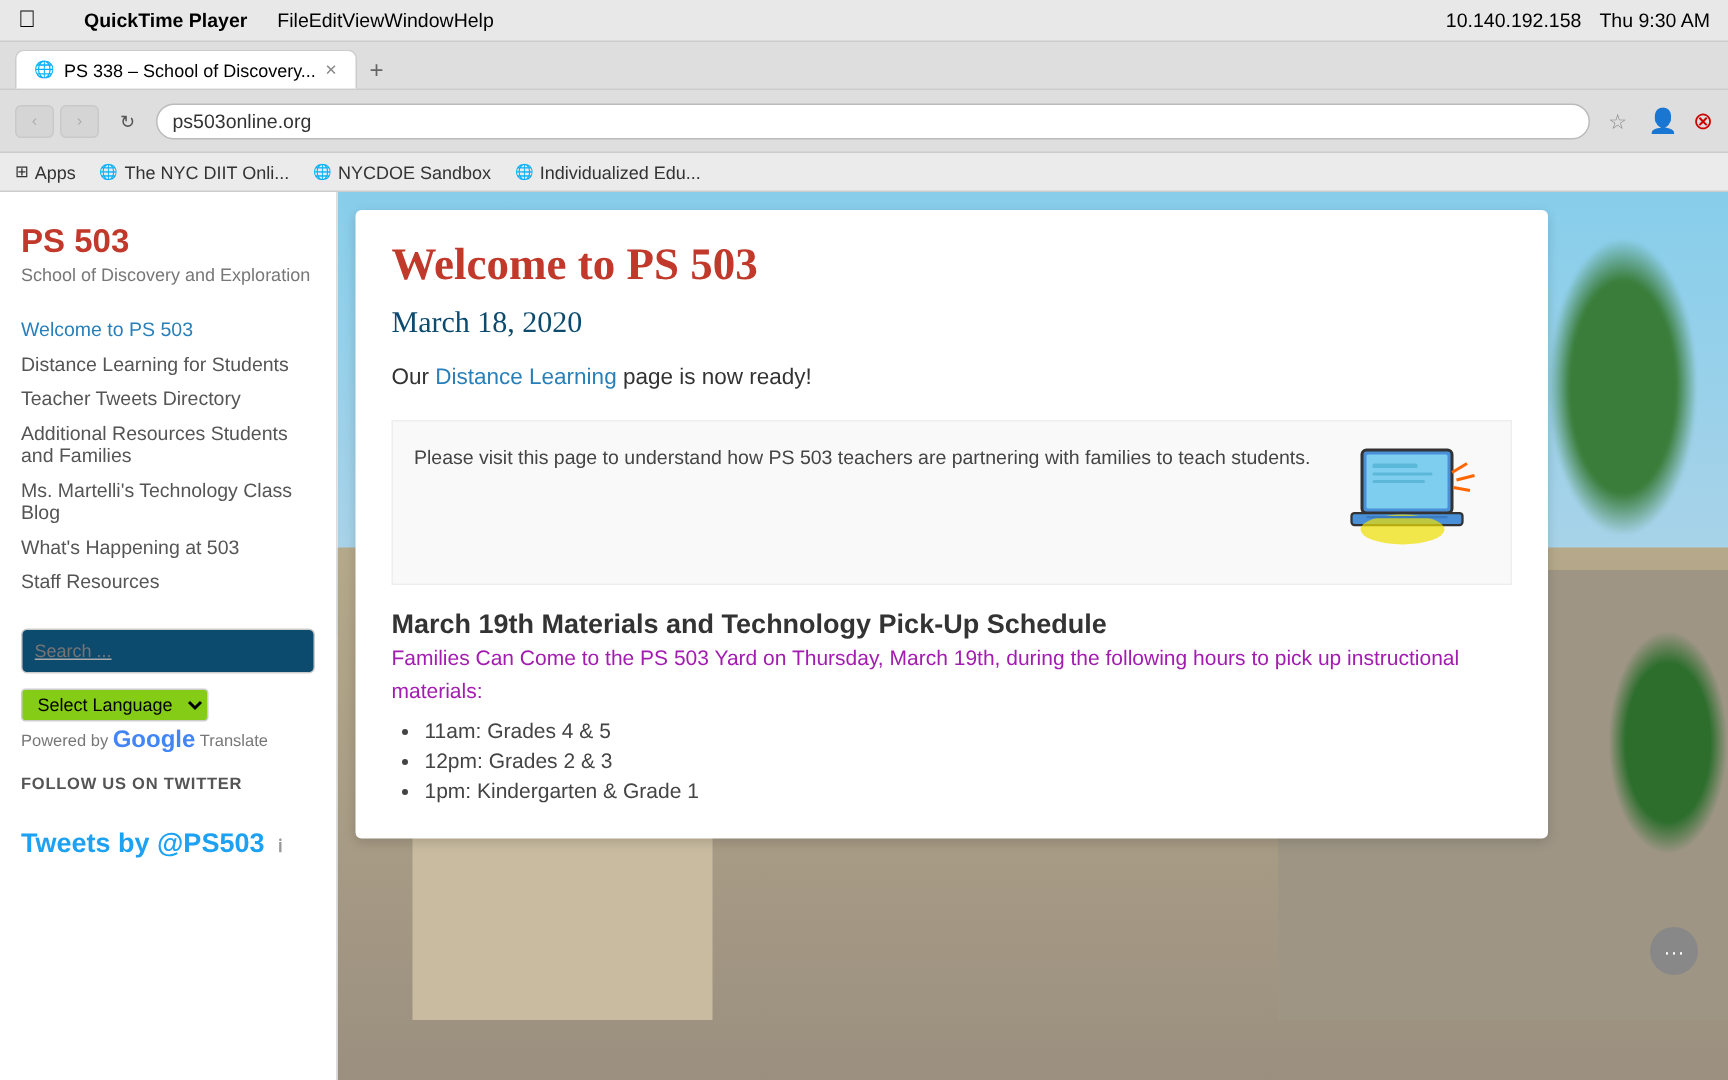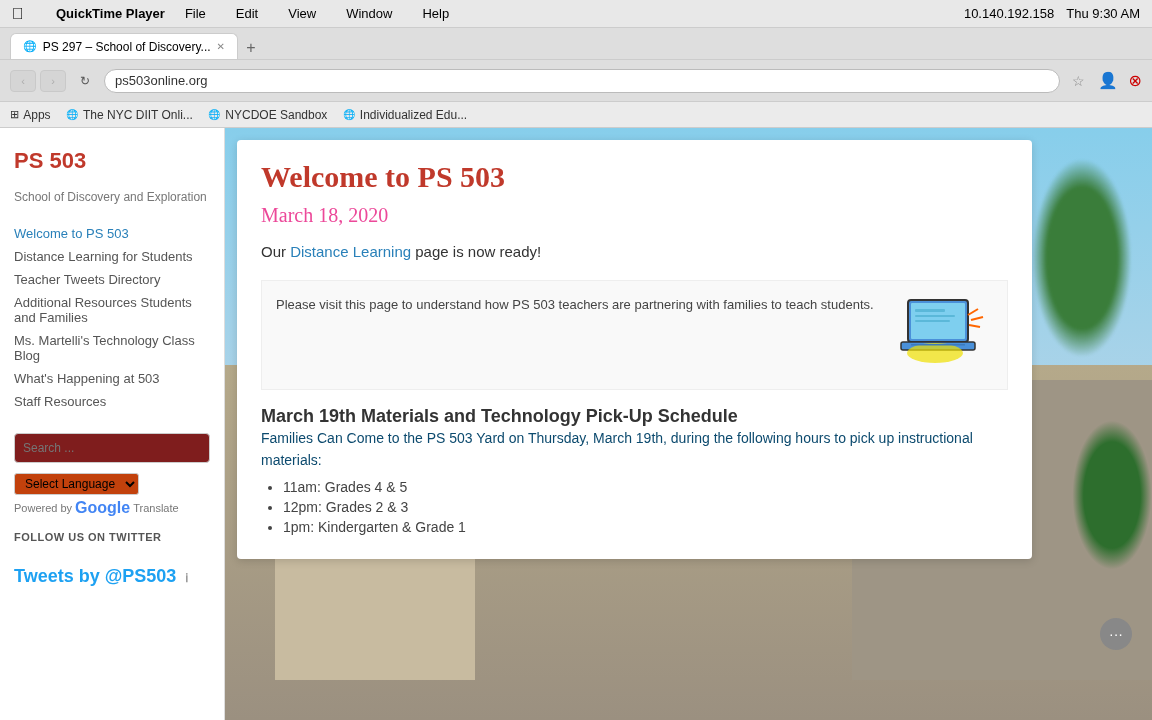--- a/index.html
+++ b/index.html
@@ -2,21 +2,21 @@
 <html><head>
   <meta charset="utf-8">
   <style>
     * { margin: 0; padding: 0; box-sizing: border-box; }
     body { font-family: -apple-system, BlinkMacSystemFont, 'Helvetica Neue', Arial, sans-serif; font-size: 14px; background: #f0f0f0; width: 1152px; height: 720px; overflow: hidden; }
 
     
     .mac-bar { background: #e8e8e8; height: 28px; display: flex; align-items: center; padding: 0 12px; border-bottom: 1px solid #ccc; }
     .mac-bar .apple-icon { margin-right: 16px; font-size: 16px; }
     .mac-bar .app-name { font-weight: 600; font-size: 13px; margin-right: 20px; margin-left: 16px; }
-    .mac-bar .menu-items { display: flex; gap: 30px; font-size: 13px; }
+    .mac-bar .menu-items { display: flex; gap: 0; font-size: 13px; }
 
     
     .browser-bar { background: #dedede; height: 42px; display: flex; align-items: center; padding: 0 10px; gap: 8px; border-bottom: 1px solid #ccc; }
     .nav-buttons { display: flex; gap: 4px; align-items: center; }
     .nav-btn { width: 26px; height: 22px; background: #c8c8c8; border: 1px solid #aaa; border-radius: 4px; display: flex; align-items: center; justify-content: center; font-size: 11px; cursor: pointer; color: #666; }
     .nav-btn.disabled { opacity: 0.4; }
     .refresh-btn { width: 22px; height: 22px; display: flex; align-items: center; justify-content: center; font-size: 12px; color: #555; cursor: pointer; }
     .url-bar { flex: 1; height: 24px; background: white; border: 1px solid #bbb; border-radius: 12px; display: flex; align-items: center; padding: 0 10px; font-size: 13px; color: #333; }
     .bookmark-btn { font-size: 14px; color: #888; cursor: pointer; margin: 0 4px; }
     .tab-bar { background: #dedede; height: 32px; display: flex; align-items: flex-end; padding: 0 10px; gap: 2px; border-bottom: 1px solid #ccc; }
@@ -25,54 +25,54 @@
     .tab .close-x { font-size: 10px; color: #888; cursor: pointer; }
     .new-tab-btn { width: 22px; height: 22px; display: flex; align-items: center; justify-content: center; font-size: 16px; color: #666; cursor: pointer; }
     .bookmarks-bar { background: #ebebeb; height: 26px; display: flex; align-items: center; padding: 0 10px; gap: 16px; font-size: 12px; border-bottom: 1px solid #ccc; }
     .bookmark-item { display: flex; align-items: center; gap: 4px; cursor: pointer; color: #333; }
 
     
     .main-layout { display: flex; height: calc(720px - 28px - 42px - 32px - 26px); }
 
     
     .sidebar { width: 225px; background: white; border-right: 1px solid #ddd; padding: 20px 14px; overflow-y: auto; flex-shrink: 0; }
-    .site-title { color: #c0392b; font-size: 22px; font-weight: 700; margin-bottom: 16px; }
+    .site-title { color: #c0392b; font-size: 22px; font-weight: 700; margin-bottom: 2px; }
     .site-subtitle { color: #777; font-size: 12px; margin-bottom: 18px; }
     .nav-link { display: block; padding: 4px 0; font-size: 13px; color: #555; text-decoration: none; cursor: pointer; }
     .nav-link.active { color: #2980b9; }
     .nav-section { margin-bottom: 6px; }
-    .search-box { width: 100%; height: 30px; border: 1px solid #ccc; border-radius: 4px; padding: 0 8px; font-size: 12px; color: #aaa; margin: 14px 0 10px 0; background: #7f1d1d; }
+    .search-box { width: 100%; height: 30px; border: 1px solid #ccc; border-radius: 4px; padding: 0 8px; font-size: 12px; color: #aaa; margin: 14px 0 10px 0; background: #0c4a6e; text-decoration: underline; }
     .language-select { display: flex; align-items: center; gap: 4px; margin-bottom: 4px; }
-    .lang-select-btn { border: 1px solid #ccc; border-radius: 3px; padding: 2px 6px; font-size: 12px; background: #c2410c; cursor: pointer; }
+    .lang-select-btn { border: 1px solid #ccc; border-radius: 3px; padding: 2px 6px; font-size: 12px; background: #84cc16; cursor: pointer; }
     .google-translate { font-size: 11px; color: #777; display: flex; align-items: center; gap: 3px; margin-bottom: 14px; }
     .google-logo { font-size: 16px; color: #4285f4; font-weight: 700; }
     .follow-twitter { font-size: 11px; font-weight: 700; color: #555; letter-spacing: 0.5px; margin-bottom: 23px; }
     .tweets-by { font-size: 18px; font-weight: 600; color: #1da1f2; }
 
     
     .content-area { flex: 1; position: relative; overflow: hidden; }
 
     
     .building-overlay { position: absolute; top: 0; left: 0; right: 0; bottom: 0; }
     .sky { position: absolute; top: 0; left: 0; right: 0; height: 50%; background: linear-gradient(to bottom, #87ceeb, #b0d4e8); }
     .flag-pole { position: absolute; right: 220px; bottom: 65%; width: 3px; height: 120px; background: #888; }
     .flag { position: absolute; right: 220px; bottom: calc(65% + 80px); width: 45px; height: 28px; background: #b22234; }
     .flag::before { content: ''; position: absolute; top: 0; left: 0; width: 100%; height: 40%; background: #002868; }
 
     
     .content-card { position: absolute; top: 12px; left: 12px; right: 120px; background: white; border-radius: 4px; padding: 20px 24px; max-height: calc(100% - 24px); overflow-y: auto; box-shadow: 0 2px 8px rgba(0,0,0,0.15); }
     .welcome-title { font-size: 30px; font-weight: 700; color: #c0392b; margin-bottom: 10px; font-family: Georgia, serif; }
-    .post-date { font-size: 20px; color: #ec4899; margin-bottom: 14px; font-family: Georgia, serif; }
+    .post-date { font-size: 20px; color: #0c4a6e; margin-bottom: 14px; font-family: Georgia, serif; }
     .intro-text { font-size: 15px; color: #333; margin-bottom: 16px; line-height: 1.5; }
     .distance-link { color: #2980b9; text-decoration: none; }
     .info-box { background: #f9f9f9; border: 1px solid #eee; padding: 14px 14px 14px 14px; margin-bottom: 16px; display: flex; align-items: flex-start; gap: 16px; }
     .info-box-text { font-size: 13px; color: #444; line-height: 1.6; flex: 1; }
     .laptop-icon { width: 100px; height: 80px; flex-shrink: 0; position: relative; }
     .section-title { font-size: 18px; font-weight: 700; color: #333; }
-    .section-body { font-size: 14px; color: #0c4a6e; line-height: 1.6; margin-bottom: 8px; }
+    .section-body { font-size: 14px; color: #a21caf; line-height: 1.6; margin-bottom: 8px; }
     .bullet-list { padding-left: 22px; margin-top: 8px; }
     .bullet-list li { font-size: 14px; color: #444; margin-bottom: 4px; }
 
     
     .laptop-svg { width: 100px; height: 80px; }
 
     
     .sysbar-right { margin-left: auto; display: flex; align-items: center; gap: 12px; font-size: 13px; }
     .chat-bubble { position: absolute; bottom: 70px; right: 20px; background: #888; color: white; border-radius: 50%; width: 32px; height: 32px; display: flex; align-items: center; justify-content: center; font-size: 14px; cursor: pointer; }
   </style>
@@ -91,21 +91,21 @@
   </div>
   <div class="sysbar-right">
     <span>10.140.192.158</span>
     <span>Thu 9:30 AM</span>
   </div>
 </div>
 
 <div class="tab-bar">
   <div class="tab">
     <span class="favicon">🌐</span>
-    <span>PS 297 – School of Discovery...</span>
+    <span>PS 338 – School of Discovery...</span>
     <span class="close-x">✕</span>
   </div>
   <div class="new-tab-btn">+</div>
 </div>
 
 <div class="browser-bar">
   <div class="nav-buttons">
     <div class="nav-btn disabled">‹</div>
     <div class="nav-btn disabled">›</div>
   </div>

